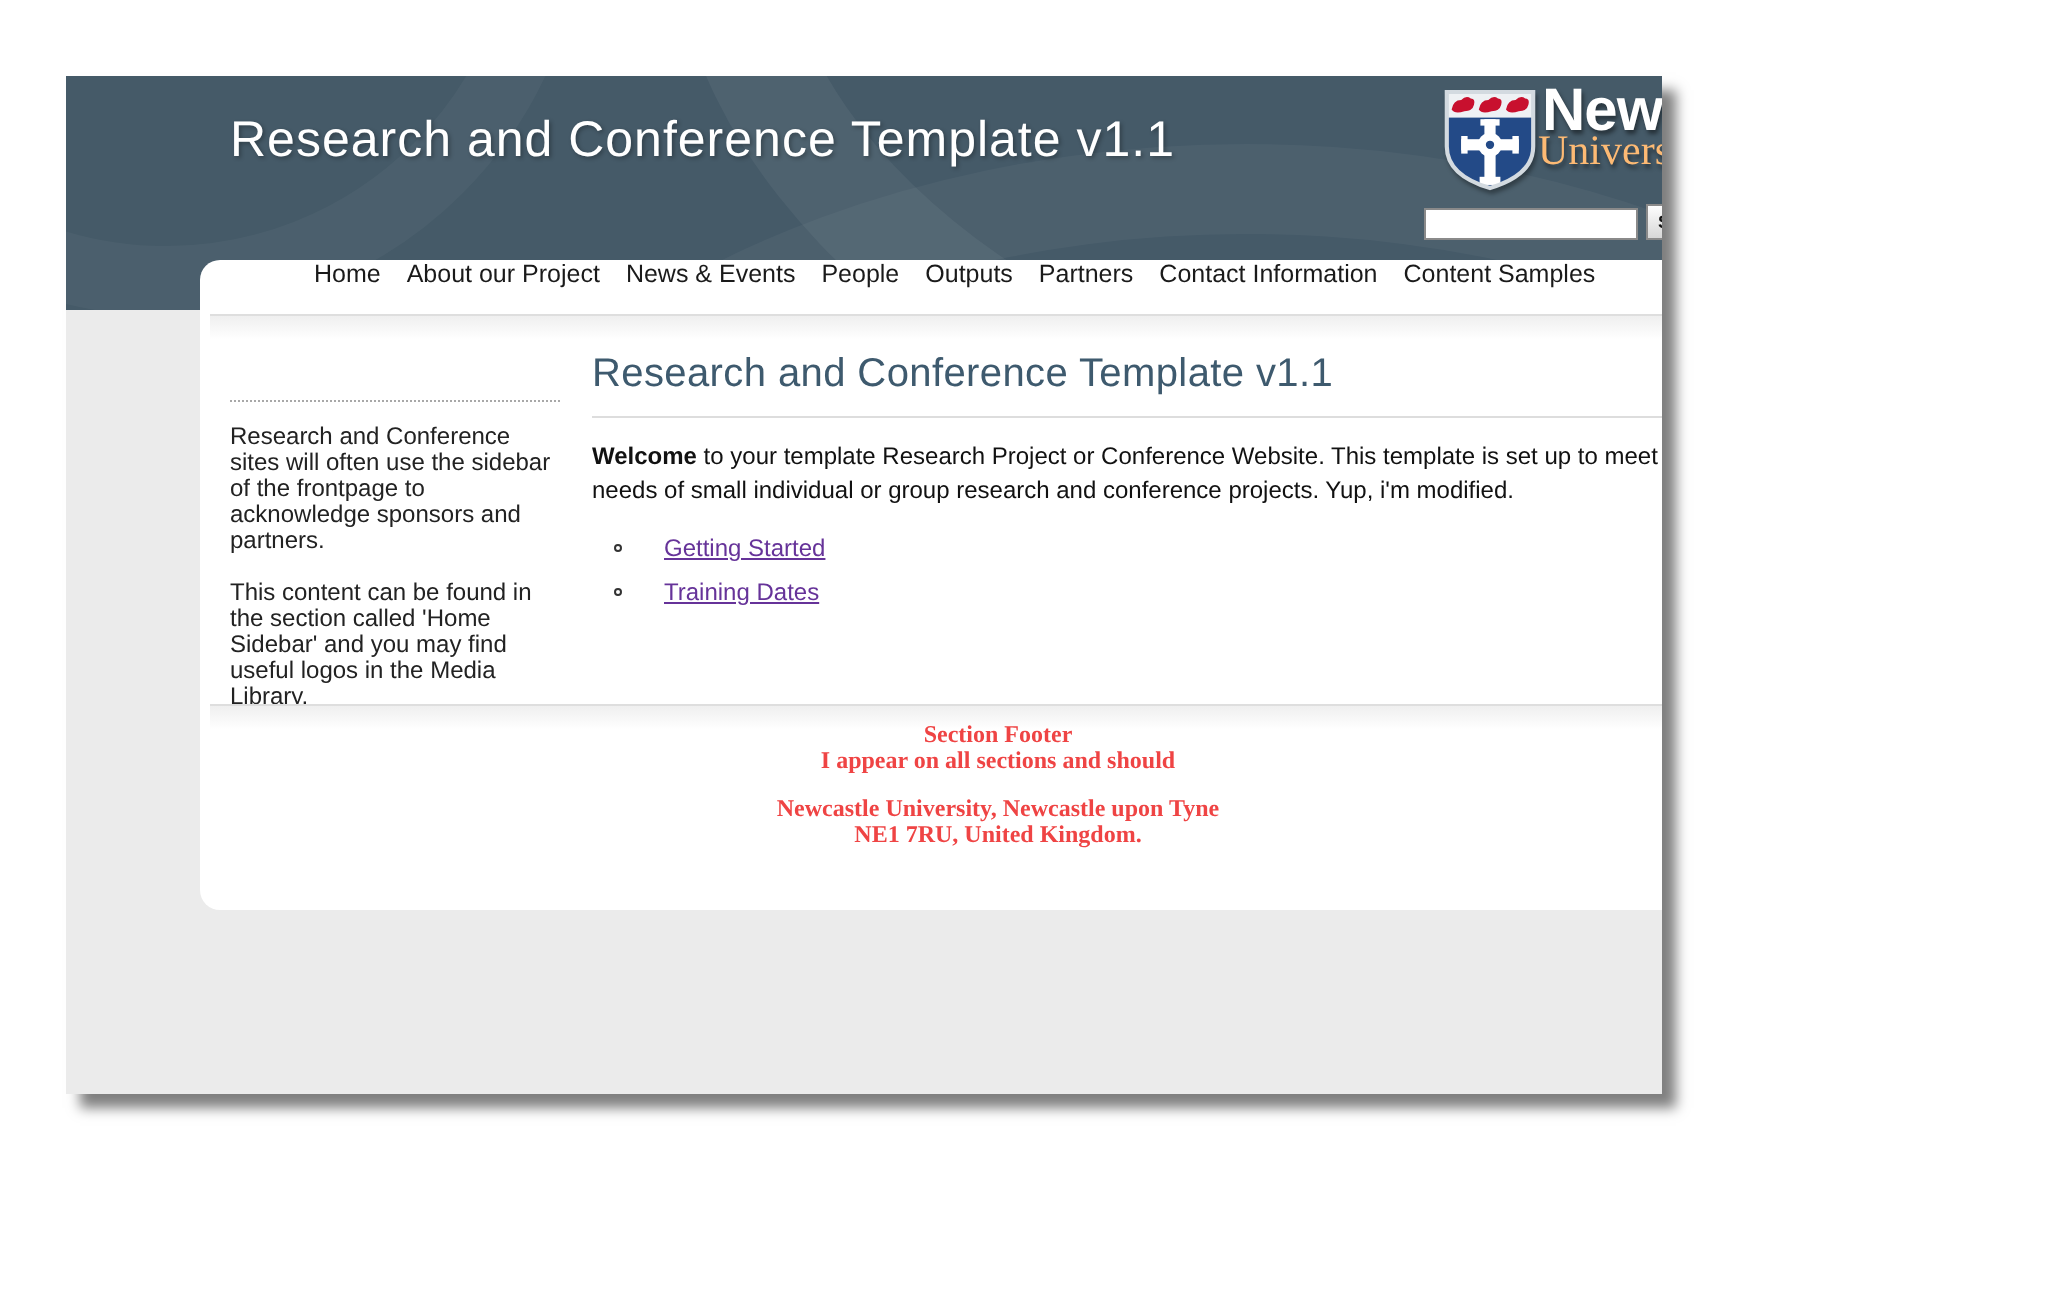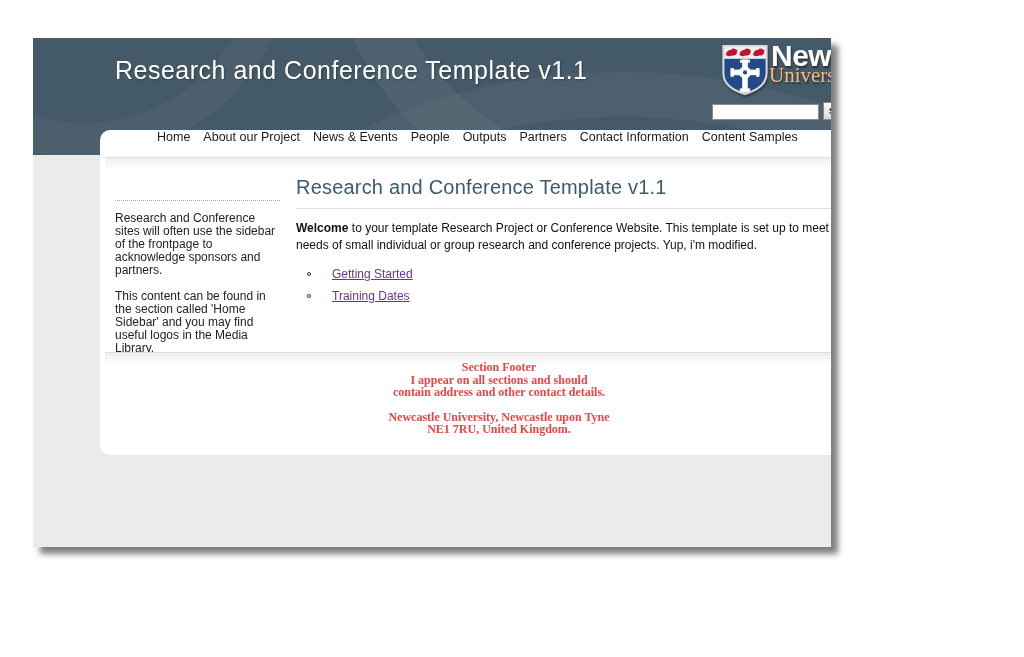--- a/index.html
+++ b/index.html
@@ -152,19 +152,18 @@
           <a>Training Dates</a>
         </li>
       </ul>
     </section>
 
     <div class="soft-divider footer-divider"></div>
 
     <footer class="footer">
       <p>Section Footer</p>
       <p>I appear on all sections and should</p>
-      <p>contain address and other contact details.</p>
       <p class="gap">Newcastle University, Newcastle upon Tyne</p>
       <p>NE1 7RU, United Kingdom.</p>
     </footer>
 
   </div>
 </div>
 
 </body></html>

